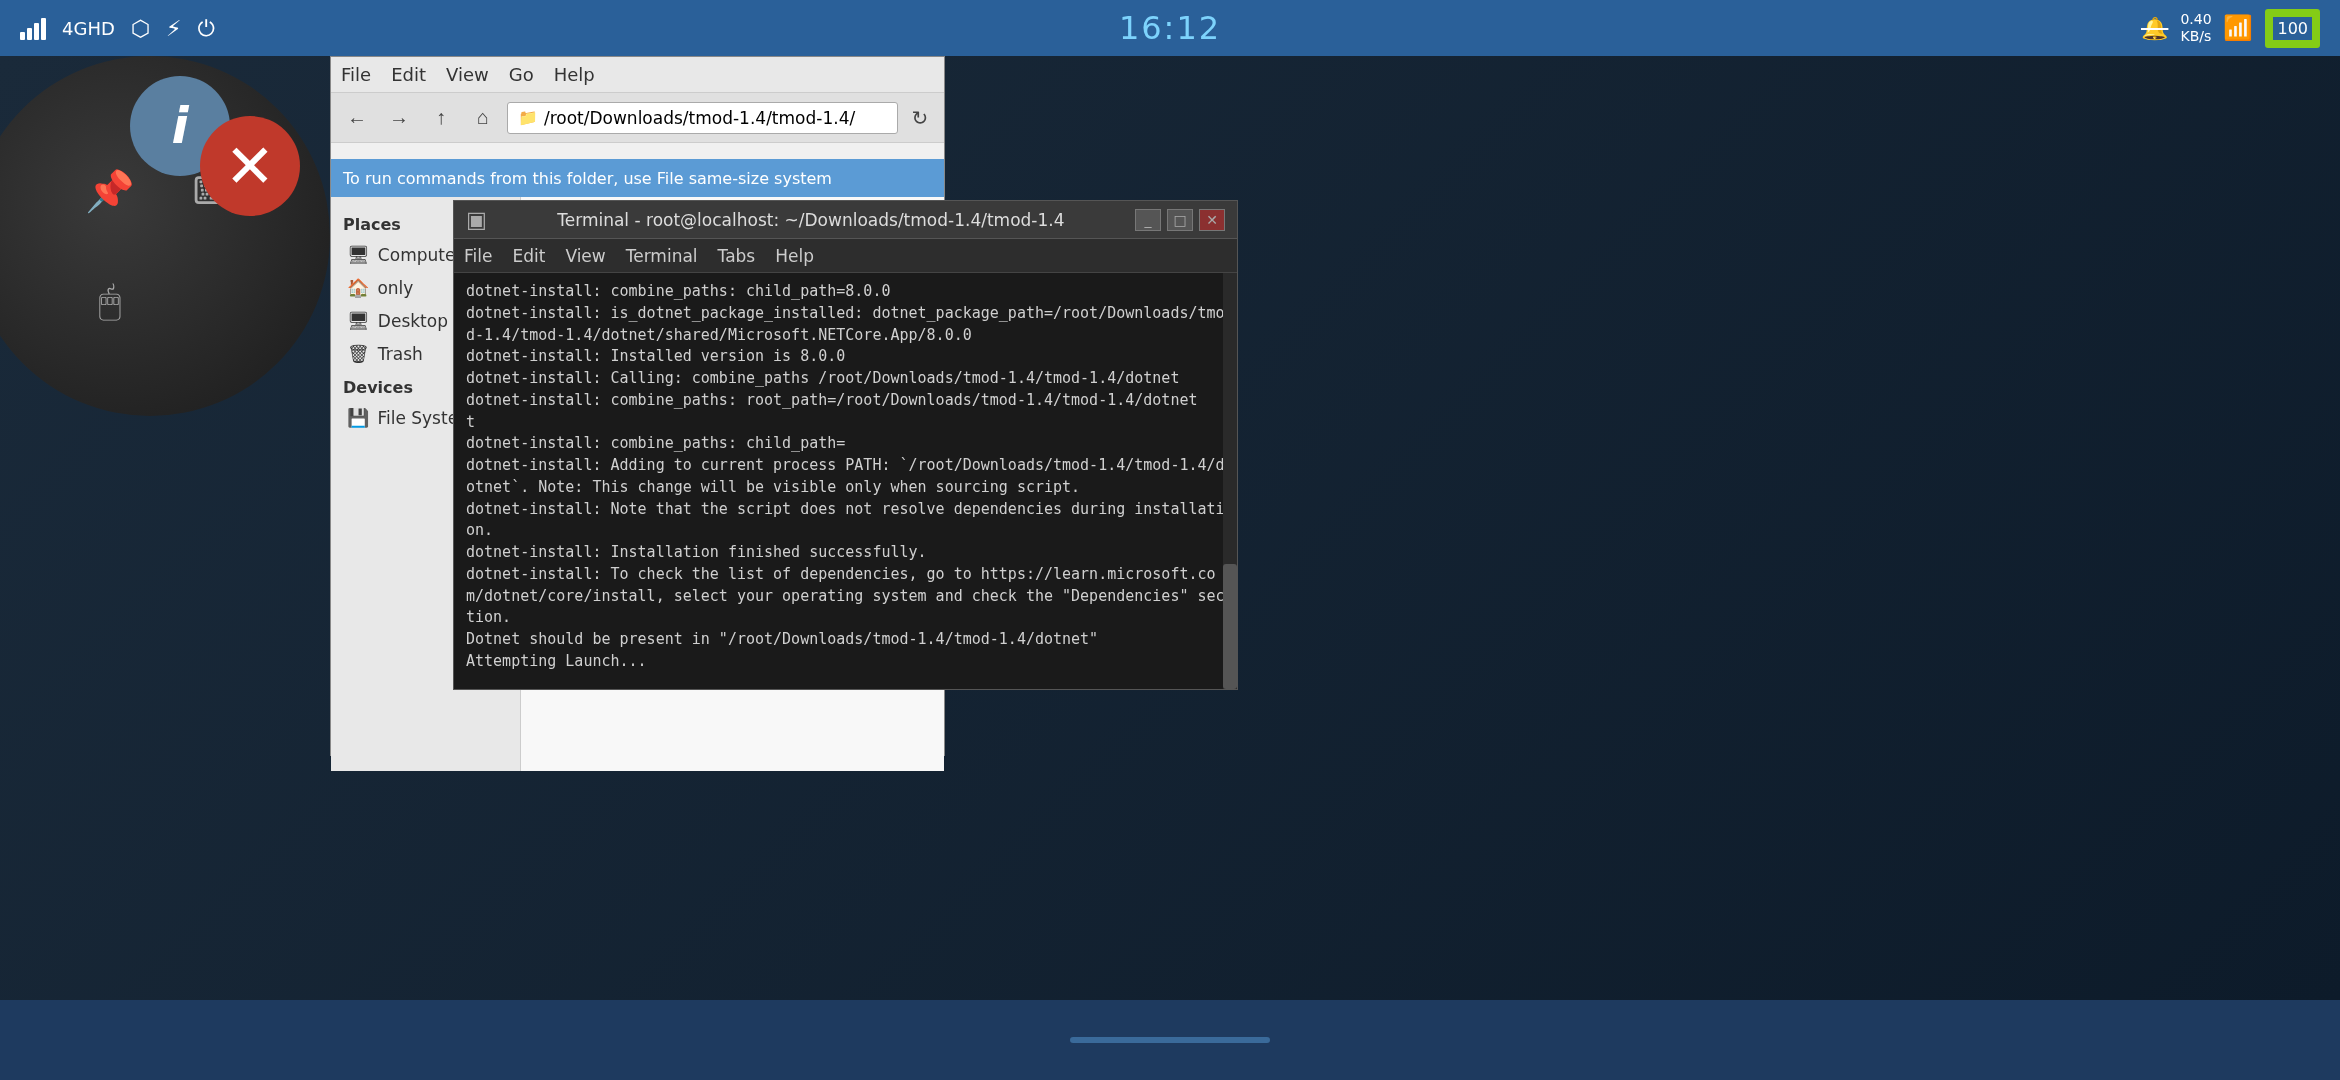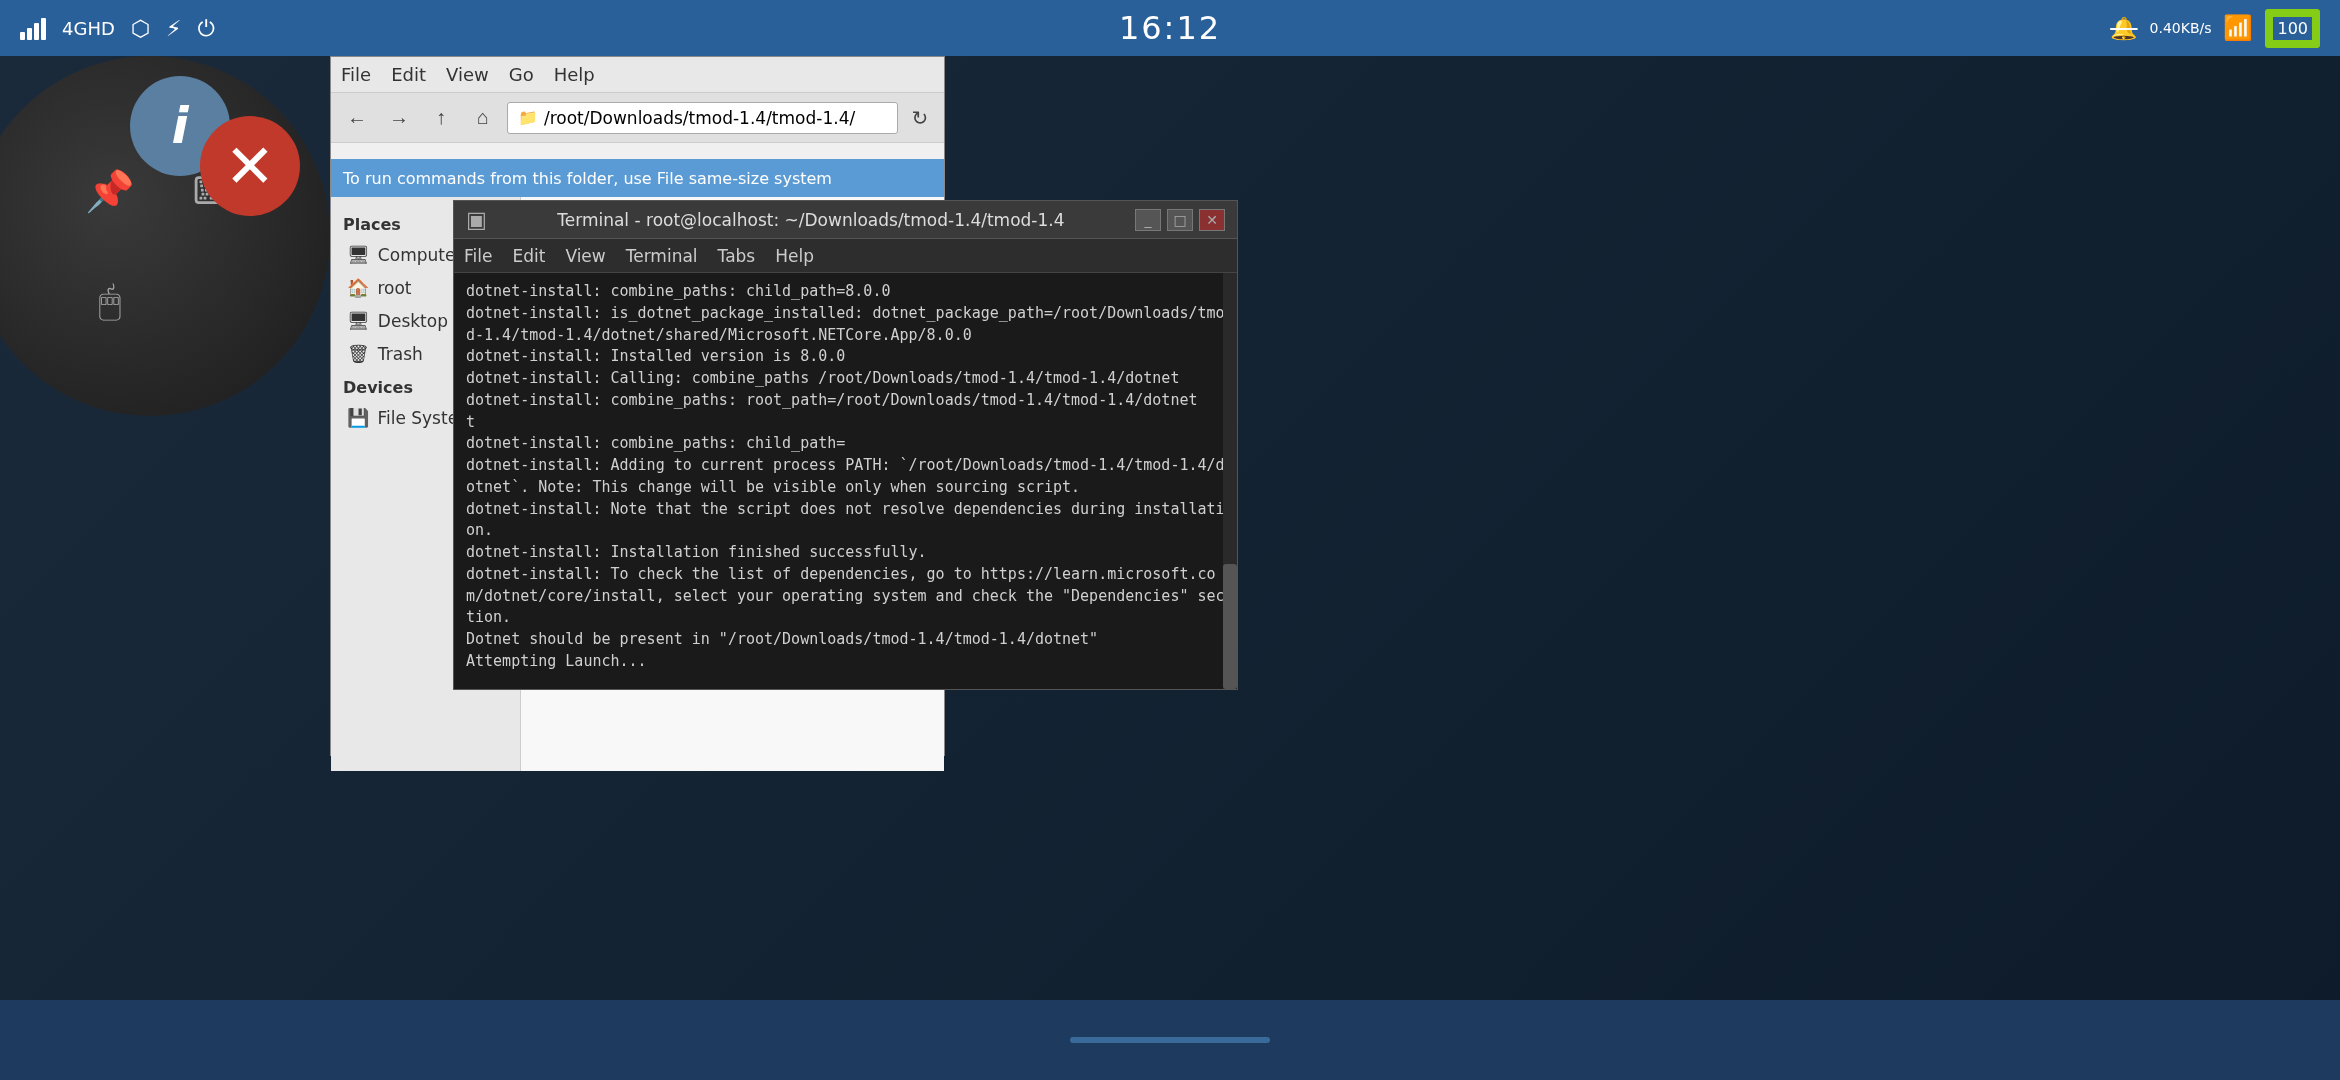--- a/index.html
+++ b/index.html
@@ -26,21 +26,21 @@
     }
     .taskbar-left {
       display: flex;
       align-items: center;
       gap: 16px;
     }
     .taskbar-center {
       position: absolute;
       left: 50%;
       transform: translateX(-50%);
-      color: #ffffff;
+      color: #7dd3fc;
       font-size: 32px;
       font-weight: 500;
       letter-spacing: 2px;
     }
     .taskbar-right {
       display: flex;
       align-items: center;
       gap: 12px;
       color: white;
       font-size: 20px;
@@ -412,21 +412,21 @@
 
     <span style="color:white;font-size:22px;">⚡</span>
 
     <span style="color:white;font-size:22px;">⏻</span>
   </div>
   <div class="taskbar-center">16:12</div>
   <div class="taskbar-right">
 
     <span style="font-size:22px;text-decoration:line-through;">🔔</span>
 
-    <div style="display:flex;flex-direction:row;align-items:center;font-size:14px;line-height:1.2;">
+    <div style="display:flex;flex-direction:column;align-items:center;font-size:14px;line-height:1.2;">
       <span>0.40</span>
       <span>KB/s</span>
     </div>
 
     <span style="font-size:24px;">📶</span>
 
     <div class="battery-icon">
       <span>100</span>
     </div>
   </div>
@@ -480,21 +480,21 @@
   <div class="fm-body">
 
     <div class="fm-sidebar">
       <div class="fm-sidebar-section">Places</div>
       <div class="fm-sidebar-item">
         <span class="fm-sidebar-icon">🖥</span>
         <span>Computer</span>
       </div>
       <div class="fm-sidebar-item">
         <span class="fm-sidebar-icon">🏠</span>
-        <span>root</span>
+        <span>only</span>
       </div>
       <div class="fm-sidebar-item">
         <span class="fm-sidebar-icon">🖥</span>
         <span>Desktop</span>
       </div>
       <div class="fm-sidebar-item">
         <span class="fm-sidebar-icon">🗑</span>
         <span>Trash</span>
       </div>
       <div class="fm-sidebar-section">Devices</div>

